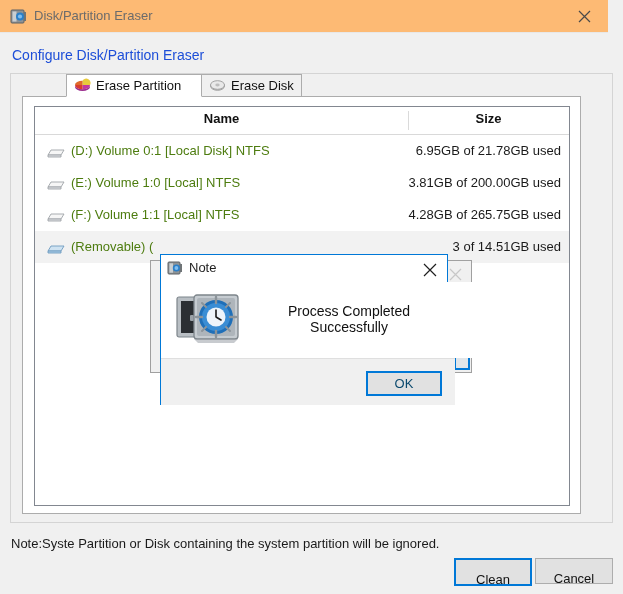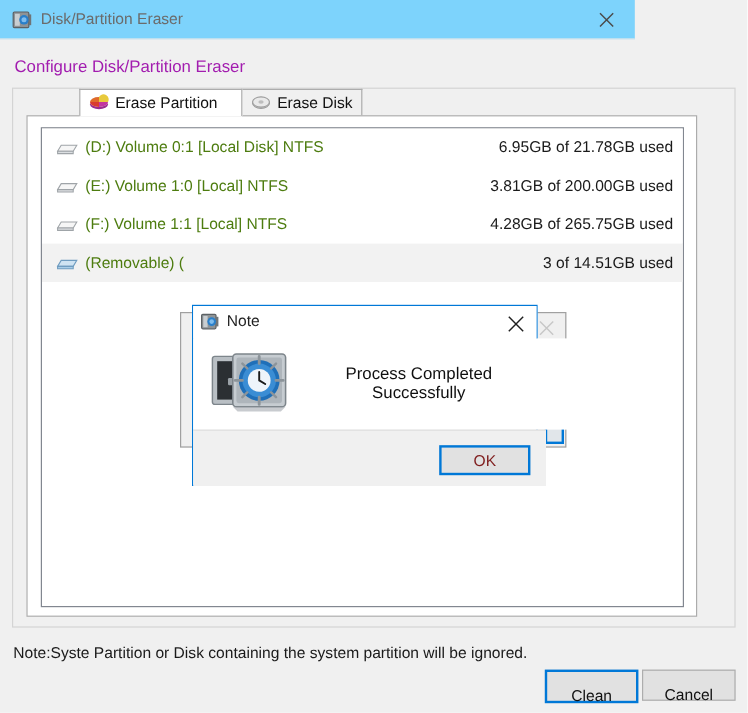--- a/index.html
+++ b/index.html
@@ -17,23 +17,23 @@
     height: 594px;
     overflow: hidden;
     background: #f0f0f0;
     box-sizing: border-box;
   }
 
   
   #titlebar {
     position: absolute;
     left: 0; top: 0;
-    width: 529px;
+    width: 608px;
     height: 33px;
-    background: #7dd3fc;
+    background: #fdba74;
     border-bottom: 1px solid #e8e8e8;
     box-sizing: border-box;
   }
   #title-icon {
     position: absolute;
     left: 10px; top: 8px;
     width: 17px; height: 17px;
   }
   #title-text {
     position: absolute;
@@ -55,21 +55,21 @@
     position: absolute;
     left: 0; top: 33px;
     width: 623px;
     height: 561px;
     background: #f0f0f0;
   }
   #heading {
     position: absolute;
     left: 12px; top: 14px;
     font-size: 14px;
-    color: #a21caf;
+    color: #1d4ed8;
     white-space: nowrap;
   }
 
   
   #group-panel {
     position: absolute;
     left: 10px; top: 40px;
     width: 603px;
     height: 450px;
     border: 1px solid #d4d4d4;
@@ -290,21 +290,21 @@
   }
   #note-ok {
     position: absolute;
     left: 205px; top: 12px;
     width: 76px; height: 25px;
     background: #e1e1e1;
     border: 2px solid #0078d7;
     box-sizing: border-box;
     font-family: "Liberation Sans", sans-serif;
     font-size: 13px;
-    color: #7f1d1d;
+    color: #0c4a6e;
     cursor: default;
     padding: 0;
   }
 
   
   #footer-note {
     position: absolute;
     left: 11px; top: 503px;
     font-size: 13px;
     color: #1a1a1a;
@@ -381,20 +381,25 @@
           </svg>
         </span>
         <span>Erase Disk</span>
       </div>
     </div>
 
     <div id="tabpage">
 
       <div id="list-table">
 
+        <div id="table-header">
+          <div class="th" id="th-name">Name</div>
+          <div id="th-divider"></div>
+          <div class="th" id="th-size">Size</div>
+        </div>
 
         <div class="row">
           <span class="row-ico">
             <svg width="18" height="12" viewBox="0 0 18 12">
               <path d="M1 8 L4 3 L17 3 L14 8 Z" fill="#f6f6f6" stroke="#9fa4a8" stroke-width="0.9"></path>
               <path d="M1 8 L14 8 L14 10 L1 10 Z" fill="#dcdfe2" stroke="#9fa4a8" stroke-width="0.9"></path>
             </svg>
           </span>
           <span class="row-name">(D:) Volume 0:1 [Local Disk] NTFS</span>
           <span class="row-size">6.95GB of 21.78GB used</span>

